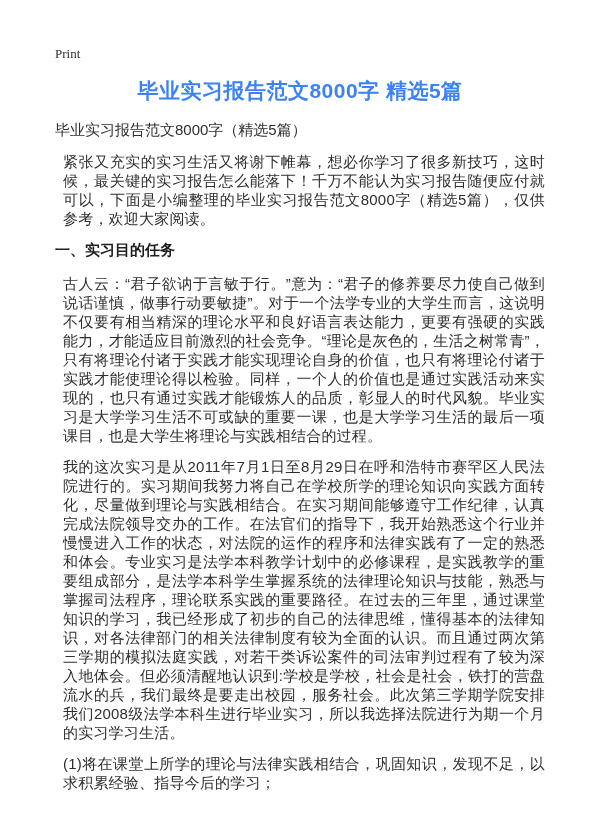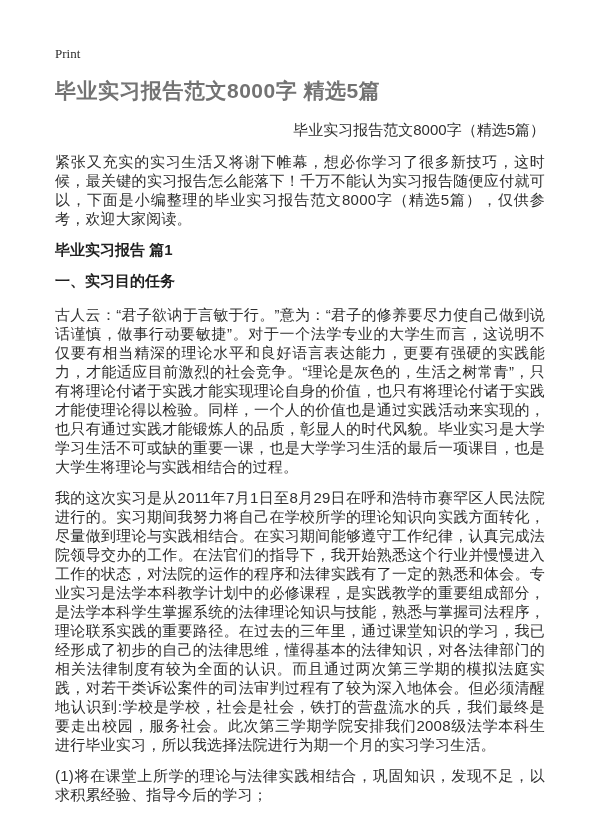--- a/index.html
+++ b/index.html
@@ -25,37 +25,36 @@
     font-family: "Liberation Serif", serif;
     font-size: 13px;
     color: #2e2e2e;
     margin: 0 0 16px 0;
     cursor: pointer;
     display: inline-block;
   }
   .doc-title {
     font-size: 21px;
     font-weight: bold;
-    text-align: left;
-    color: #737373;
+    text-align: center;
+    color: #3b82f6;
     margin: 0 0 15px 0;
     line-height: 26px;
     letter-spacing: 0.5px;
   }
   .doc-subtitle {
     font-size: 15px;
     font-weight: normal;
     margin: 16px 0 13px 0;
     line-height: 19px;
-    text-align: right;
   }
   .body-text {
     font-size: 15px;
     line-height: 19px;
-    margin: 0 0 12px 0;
+    margin: 0 0 12px 8px;
     text-align: justify;
     letter-spacing: 0.2px;
   }
   .section-heading {
     font-size: 15px;
     font-weight: bold;
     color: #1f1f1f;
     margin: 0 0 12px 0;
     line-height: 19px;
   }
@@ -73,21 +72,20 @@
 <div class="page">
 
   <div class="print-link">Print</div>
 
   <h1 class="doc-title">毕业实习报告范文8000字 精选5篇</h1>
 
   <p class="doc-subtitle">毕业实习报告范文8000字（精选5篇）</p>
 
   <p class="body-text">紧张又充实的实习生活又将谢下帷幕，想必你学习了很多新技巧，这时候，最关键的实习报告怎么能落下！千万不能认为实习报告随便应付就可以，下面是小编整理的毕业实习报告范文8000字（精选5篇），仅供参考，欢迎大家阅读。</p>
 
-  <h2 class="section-heading">毕业实习报告 篇1</h2>
 
   <h3 class="sub-heading">一、实习目的任务</h3>
 
   <p class="body-text">古人云：“君子欲讷于言敏于行。”意为：“君子的修养要尽力使自己做到说话谨慎，做事行动要敏捷”。对于一个法学专业的大学生而言，这说明不仅要有相当精深的理论水平和良好语言表达能力，更要有强硬的实践能力，才能适应目前激烈的社会竞争。“理论是灰色的，生活之树常青”，只有将理论付诸于实践才能实现理论自身的价值，也只有将理论付诸于实践才能使理论得以检验。同样，一个人的价值也是通过实践活动来实现的，也只有通过实践才能锻炼人的品质，彰显人的时代风貌。毕业实习是大学学习生活不可或缺的重要一课，也是大学学习生活的最后一项课目，也是大学生将理论与实践相结合的过程。</p>
 
   <p class="body-text">我的这次实习是从2011年7月1日至8月29日在呼和浩特市赛罕区人民法院进行的。实习期间我努力将自己在学校所学的理论知识向实践方面转化，尽量做到理论与实践相结合。在实习期间能够遵守工作纪律，认真完成法院领导交办的工作。在法官们的指导下，我开始熟悉这个行业并慢慢进入工作的状态，对法院的运作的程序和法律实践有了一定的熟悉和体会。专业实习是法学本科教学计划中的必修课程，是实践教学的重要组成部分，是法学本科学生掌握系统的法律理论知识与技能，熟悉与掌握司法程序，理论联系实践的重要路径。在过去的三年里，通过课堂知识的学习，我已经形成了初步的自己的法律思维，懂得基本的法律知识，对各法律部门的相关法律制度有较为全面的认识。而且通过两次第三学期的模拟法庭实践，对若干类诉讼案件的司法审判过程有了较为深入地体会。但必须清醒地认识到:学校是学校，社会是社会，铁打的营盘流水的兵，我们最终是要走出校园，服务社会。此次第三学期学院安排我们2008级法学本科生进行毕业实习，所以我选择法院进行为期一个月的实习学习生活。</p>
 
 
   <p class="body-text">(1)将在课堂上所学的理论与法律实践相结合，巩固知识，发现不足，以求积累经验、指导今后的学习；</p>
 

